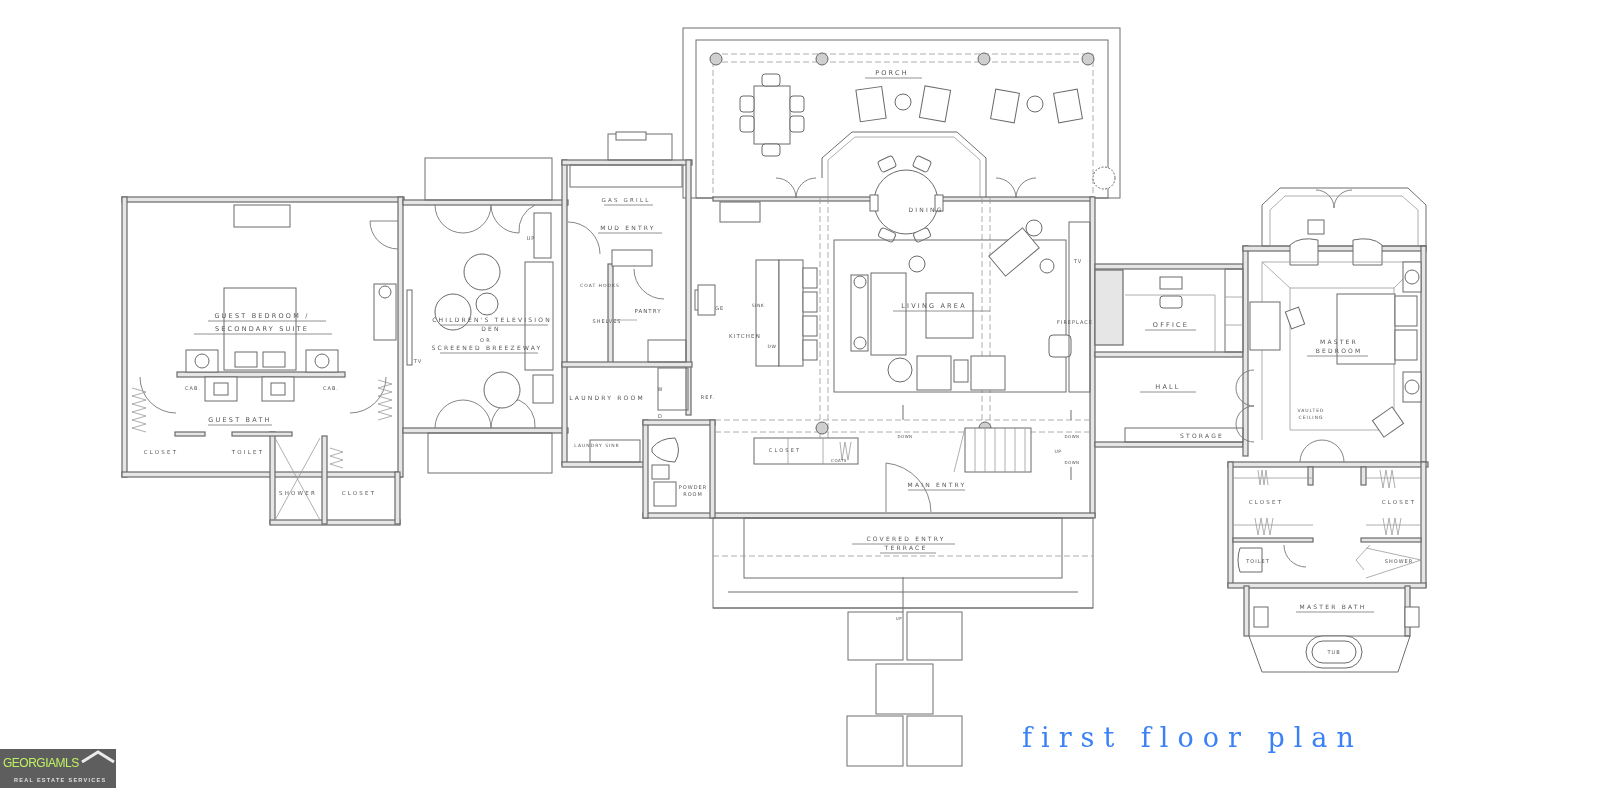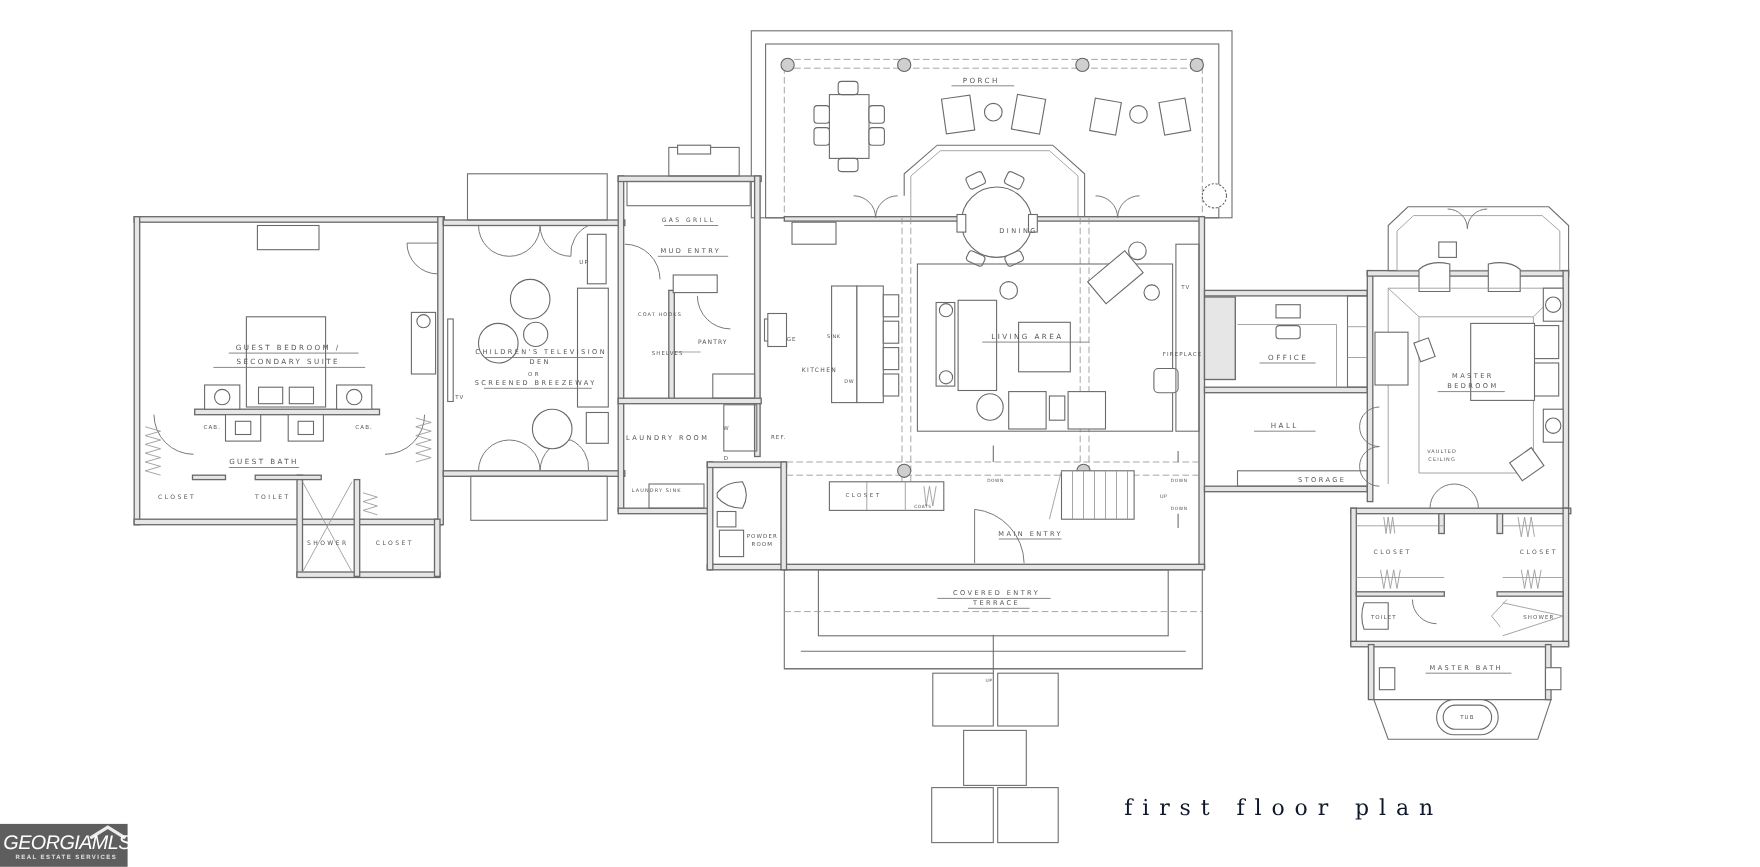--- a/index.html
+++ b/index.html
@@ -7,23 +7,23 @@
   #plan { position:absolute; left:0; top:0; width:1600px; height:788px; }
   .wall { fill:#e6e6e6; stroke:#6a6a6a; stroke-width:1.2; }
   .ln { fill:none; stroke:#6f6f6f; stroke-width:1; }
   .lnl { fill:none; stroke:#9a9a9a; stroke-width:0.8; }
   .dash { fill:none; stroke:#9a9a9a; stroke-width:0.8; stroke-dasharray:6 3; }
   .door { fill:none; stroke:#777; stroke-width:0.9; }
   .furn { fill:#fff; stroke:#6a6a6a; stroke-width:1; }
   .col { fill:#cfcfcf; stroke:#666; stroke-width:1; }
   .lbl { font-family:"DejaVu Sans", sans-serif; font-size:6.5px; fill:#555; letter-spacing:2.2px; text-anchor:middle; }
   .ul { stroke:#777; stroke-width:0.8; }
-  #title { position:absolute; left:1022px; top:722px; font-family:"DejaVu Serif", serif; font-size:20px; color:#0f172a; letter-spacing:9px; }
+  #title { position:absolute; left:1022px; top:722px; font-family:"DejaVu Serif", serif; font-size:27px; color:#3b82f6; letter-spacing:9px; }
   #logo { position:absolute; left:0; top:749px; width:116px; height:39px; background:#5e5e5e; }
-  #logo-main { position:absolute; left:3px; top:7px; font-family:"Liberation Sans", sans-serif; font-size:18px; color:#ffffff; letter-spacing:-0.5px;font-style:italic; }
+  #logo-main { position:absolute; left:3px; top:7px; font-family:"Liberation Sans", sans-serif; font-size:12px; color:#bef264; letter-spacing:-0.5px; }
   #logo-sub { position:absolute; left:14px; top:28px; font-family:"Liberation Sans", sans-serif; font-size:5.5px; color:#e0e0e0; letter-spacing:1.3px; font-weight:bold; }
   #logo-roof { position:absolute; left:80px; top:0; }
 </style>
 </head>
 <body>
 
 <svg id="plan" viewBox="0 0 1600 788" xmlns="http://www.w3.org/2000/svg">
 
   <g>
     <rect class="ln" x="683" y="28" width="437" height="170"></rect>

